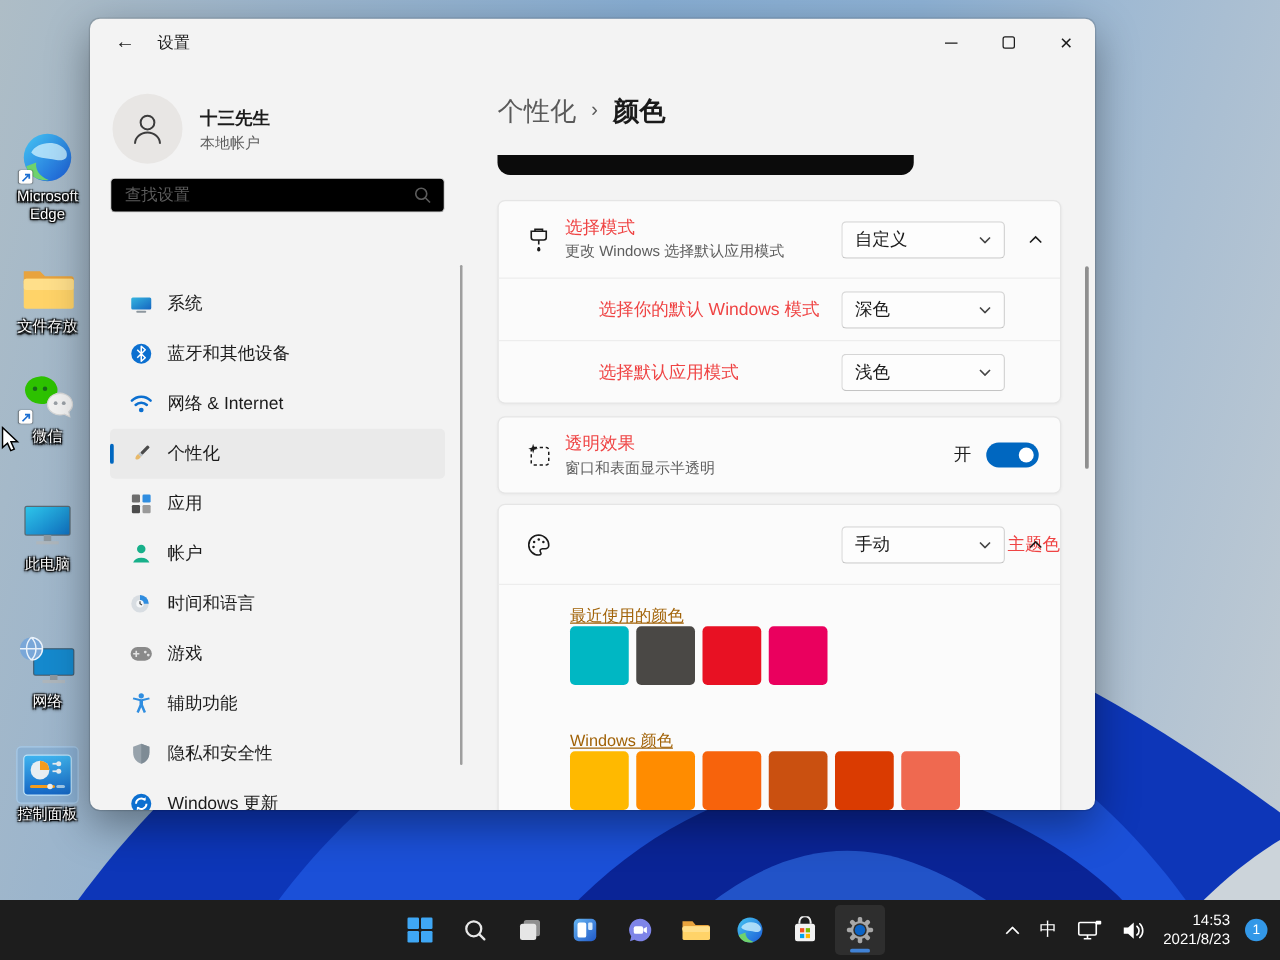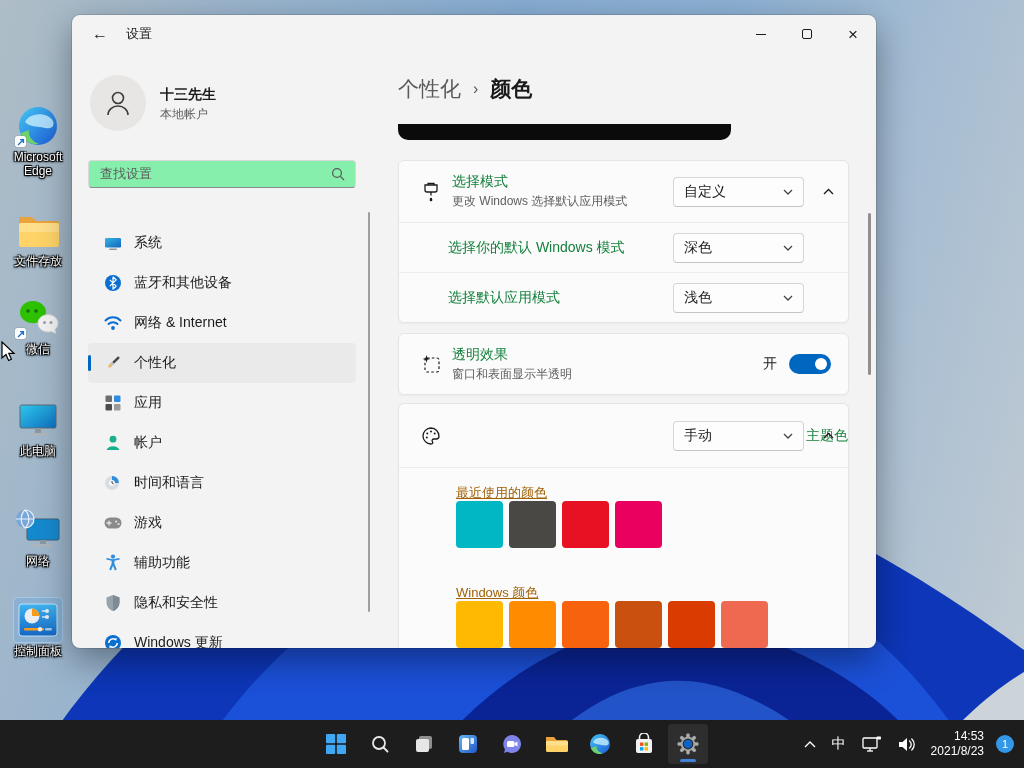--- a/index.html
+++ b/index.html
@@ -30,21 +30,21 @@
   .glyph-min { width:10px; height:1px; background:#1b1b1b; }
   .glyph-max { width:10px; height:10px; border:1px solid #1b1b1b; border-radius:2px; }
   .glyph-close { font-size:17px; line-height:1; }
 
   
   .sidebar { position:absolute; left:0; top:38px; width:326px; height:595px; }
   .avatar { position:absolute; left:18px; top:22px; width:56px; height:56px; border-radius:50%; background:#e8e6e4;
     display:flex; align-items:center; justify-content:center; }
   .user-name { position:absolute; left:88px; top:33px; font-size:14px; font-weight:bold; color:#1b1b1b; }
   .user-type { position:absolute; left:88px; top:53px; font-size:12px; color:#5e5e5e; }
-  .search-box { position:absolute; left:16px; top:107px; width:268px; height:28px; background:#86efac;
+  .search-box { position:absolute; left:16px; top:89px; width:268px; height:28px; background:#000000;
     border:1px solid #d9d9d9; border-bottom-color:#8a8a8a; border-radius:4px; display:flex; align-items:center; }
   .search-box span { margin-left:11px; font-size:13px; color:#5c5c5c; flex:1; }
   .search-box svg { margin-right:10px; }
   .nav { position:absolute; left:16px; top:170px; width:268px; }
   .nav-item { position:relative; height:40px; display:flex; align-items:center; border-radius:4px; }
   .nav-item.selected { background:#eaeaea; }
   .nav-item.selected::before { content:""; position:absolute; left:0; top:12px; width:3px; height:16px;
     background:#0067c0; border-radius:2px; }
   .nav-ico { width:18px; height:18px; margin-left:16px; display:flex; align-items:center; justify-content:center; }
   .nav-label { margin-left:12px; font-size:14px; color:#1b1b1b; }
@@ -57,22 +57,22 @@
   .crumb-sep { font-size:16px; color:#5a5a5a; }
   .crumb-cur { font-size:21px; color:#1a1a1a; font-weight:bold; }
   .preview-cut { position:absolute; left:0; top:71px; width:333px; height:16px; background:#0b0b0b;
     border-radius:0 0 10px 10px; }
   .card { position:absolute; left:0; width:451px; background:#fbfbfb; border:1px solid #e5e5e5; border-radius:6px;
     box-shadow:0 1px 2px rgba(0,0,0,.04); }
   .row { position:relative; display:flex; align-items:center; }
   .row + .row { border-top:1px solid #ededed; }
   .row-ico { width:22px; height:22px; margin-left:21px; display:flex; align-items:center; justify-content:center; }
   .row-text { margin-left:10px; }
-  .row-text.indent { margin-left:49px; }
-  .row-title { font-size:14px; color:#15803d; }
+  .row-text.indent { margin-left:80px; }
+  .row-title { font-size:14px; color:#ef4444; }
   .row-sub { font-size:12px; color:#5e5e5e; margin-top:2px; }
   .dropdown { position:absolute; left:274px; width:131px; height:30px; background:#fdfdfd; border:1px solid #d5d5d5;
     border-bottom-color:#c4c4c4; border-radius:4px; display:flex; align-items:center; padding:0 10px; }
   .dropdown span { flex:1; font-size:14px; color:#1b1b1b; }
   .expander { position:absolute; left:414px; width:30px; height:30px; display:flex; align-items:center; justify-content:center; }
   .toggle-wrap { position:absolute; right:17px; display:flex; align-items:center; gap:12px; }
   .toggle-label { font-size:14px; color:#1b1b1b; }
   .toggle { width:42px; height:20px; border-radius:10px; background:#0067c0; position:relative; }
   .toggle .knob { position:absolute; right:4px; top:4px; width:12px; height:12px; border-radius:50%; background:#fff; }
   .sec-label { position:absolute; left:57px; font-size:13px; color:#a16207;text-decoration:underline; }

